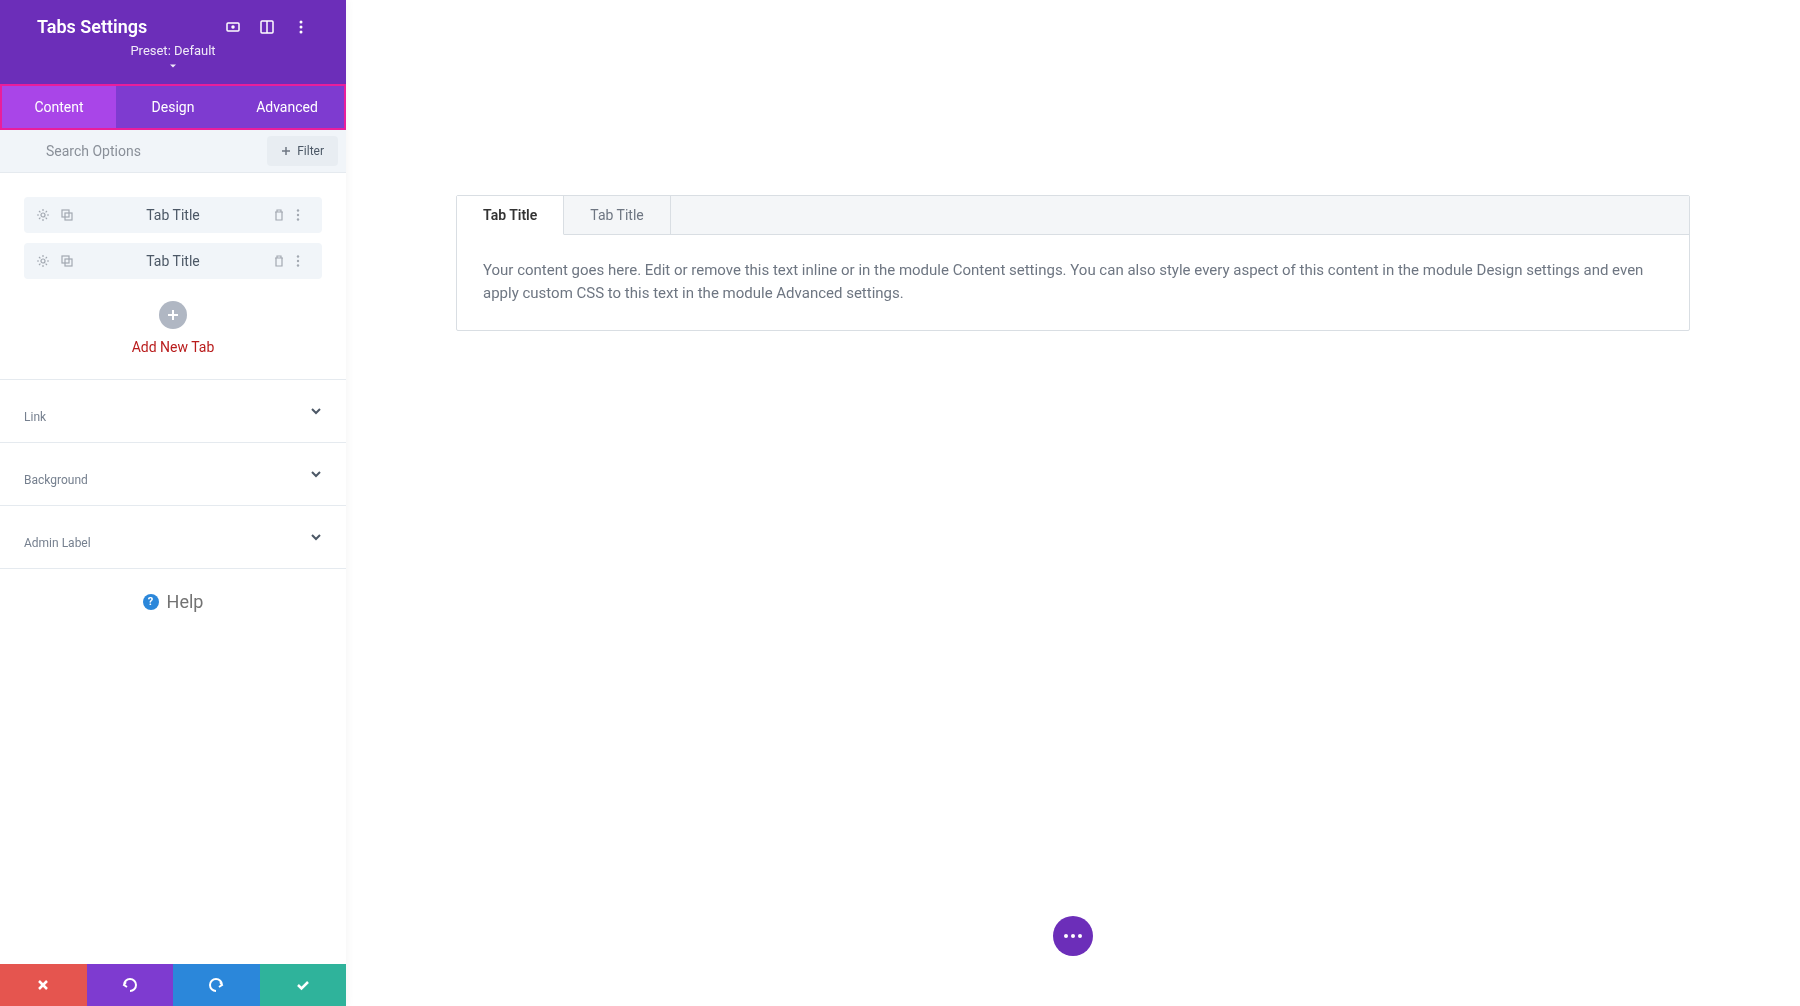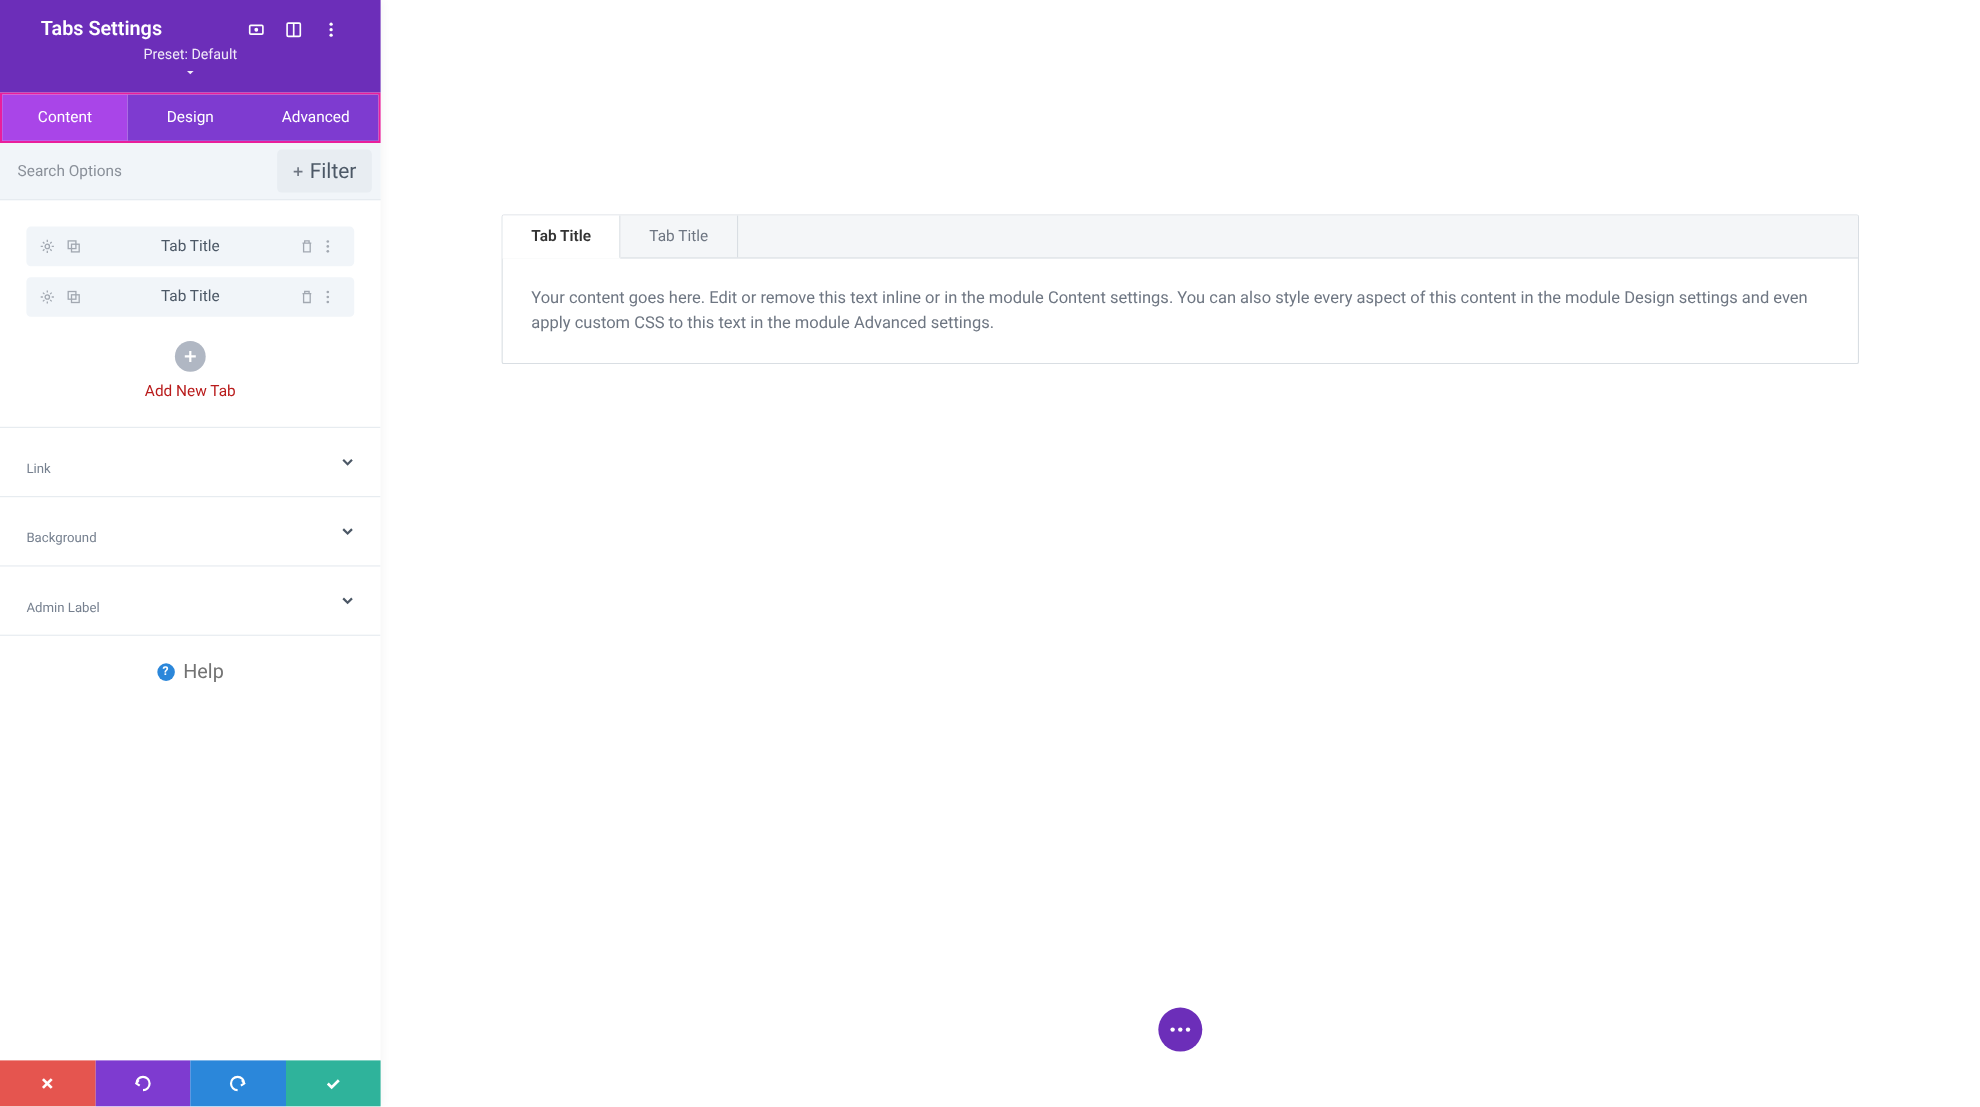--- a/index.html
+++ b/index.html
@@ -13,23 +13,23 @@
     .header-title { font-size: 18px; font-weight: 600; }
     .header-icons { display: flex; gap: 18px; align-items: center; }
     .icon-btn { width: 16px; height: 16px; cursor: pointer; display: flex; align-items: center; justify-content: center; }
     .preset-row { margin-top: 6px; font-size: 13px; opacity: 0.9; display: flex; align-items: center; gap: 4px; cursor: pointer; flex-direction: column; }
     
     .tabs-nav { display: flex; border: 2px solid #e91e9c; }
     .tab-nav-item { flex: 1; text-align: center; padding: 13px 0; font-size: 14px; color: #fff; cursor: pointer; background: #7e3bd0; }
     .tab-nav-item.active { background: #a945e8; }
     
     .search-bar { display: flex; align-items: center; background: #f1f5f9; border-bottom: 1px solid #e5eaef; }
-    .search-input { flex: 1; border: none; background: transparent; padding: 12px 16px; font-size: 14px; outline: none; color: #555; }
+    .search-input { flex: 1; border: none; background: transparent; padding: 12px 16px; font-size: 14px; outline: none; color: #555; margin-left: 30px; }
     .search-input::placeholder { color: #8a9099; }
-    .filter-btn { display: flex; align-items: center; gap: 6px; padding: 8px 14px; margin: 6px 8px; background: #e8edf2; border-radius: 4px; font-size: 19px; color: #4c5866; cursor: pointer; }
+    .filter-btn { display: flex; align-items: center; gap: 6px; padding: 8px 14px; margin: 6px 8px; background: #e8edf2; border-radius: 4px; font-size: 12px; color: #4c5866; cursor: pointer; }
     
     .content-area { flex: 1; overflow-y: auto; padding-top: 24px; }
     
     .tab-item { display: flex; align-items: center; background: #f1f5f9; margin: 0 24px 10px; padding: 10px 12px; border-radius: 4px; }
     .tab-item-icons-left { display: flex; gap: 10px; }
     .tab-item-title { flex: 1; text-align: center; font-size: 14px; color: #4c5866; }
     .tab-item-icons-right { display: flex; gap: 10px; align-items: center; }
     .small-icon { width: 14px; height: 14px; cursor: pointer; opacity: 0.6; }
     
     .add-new { text-align: center; padding: 12px 0 24px; }

